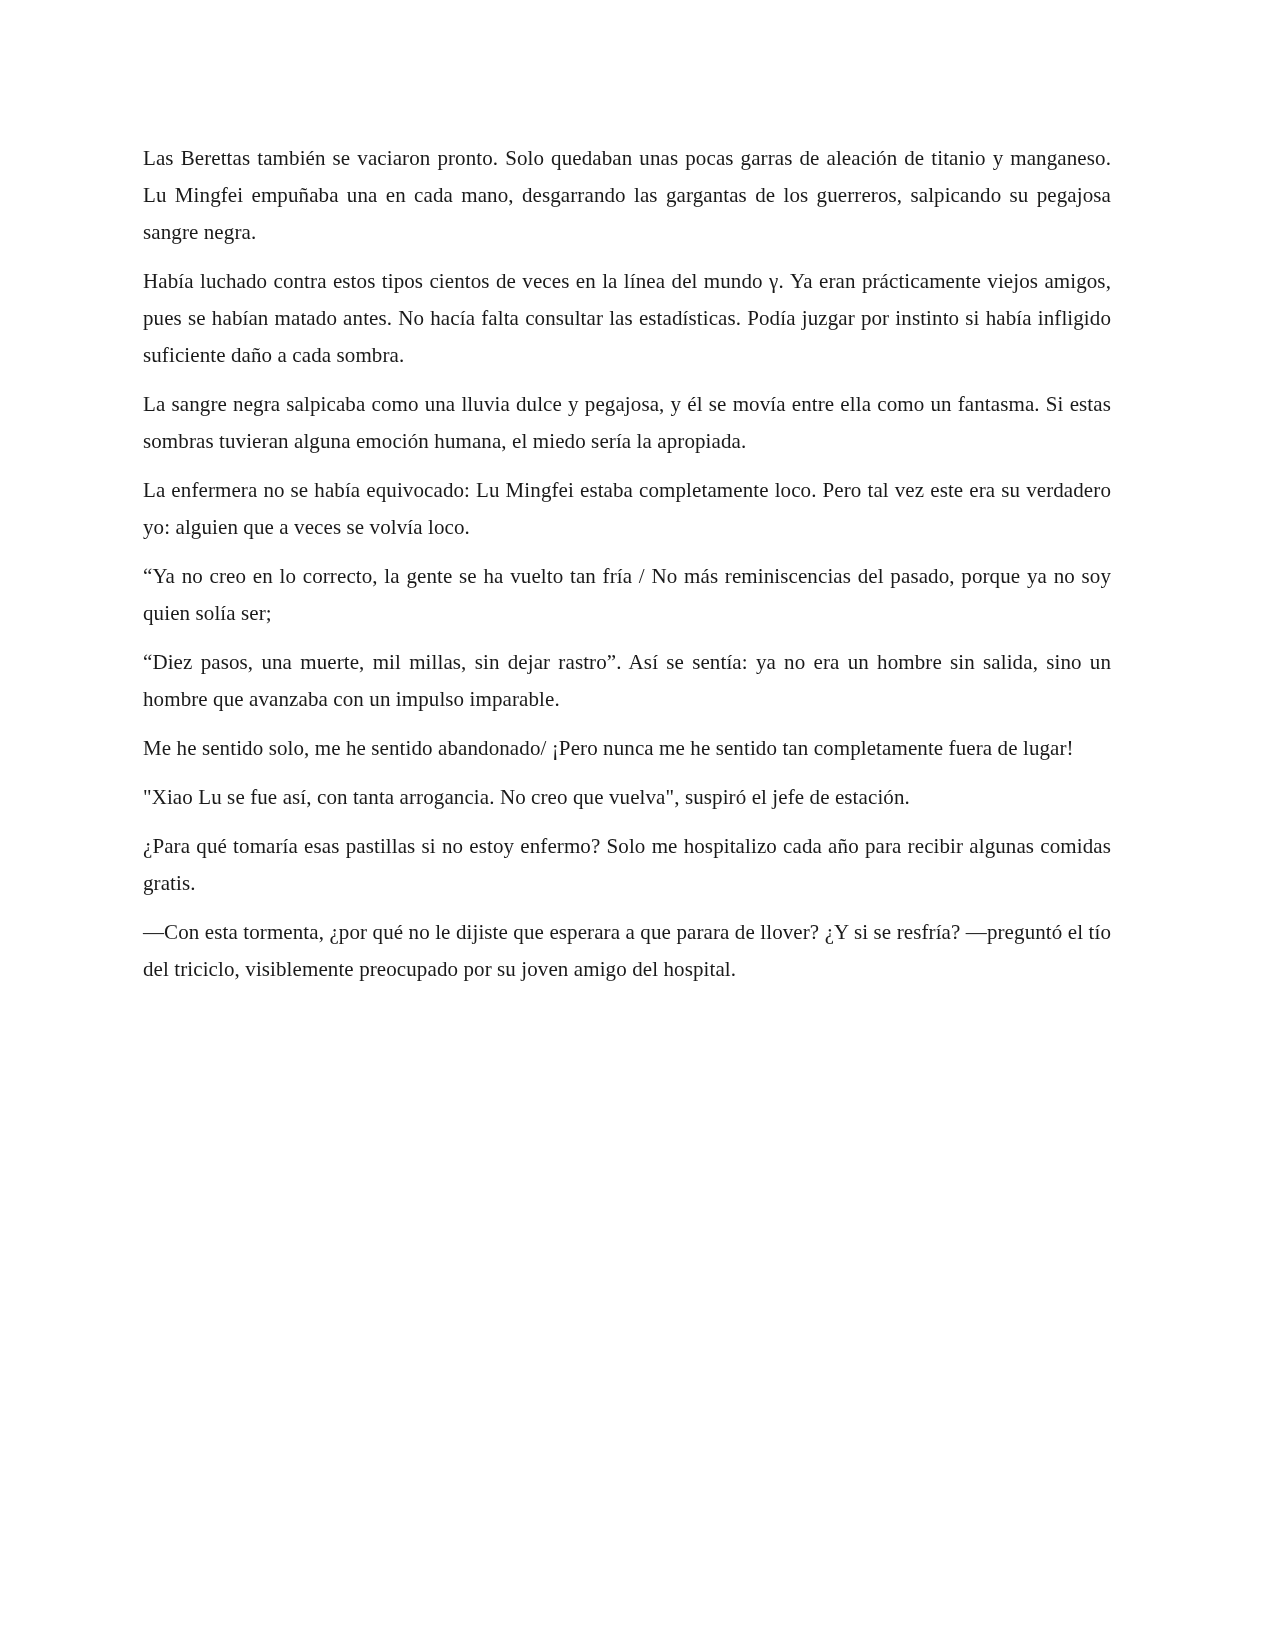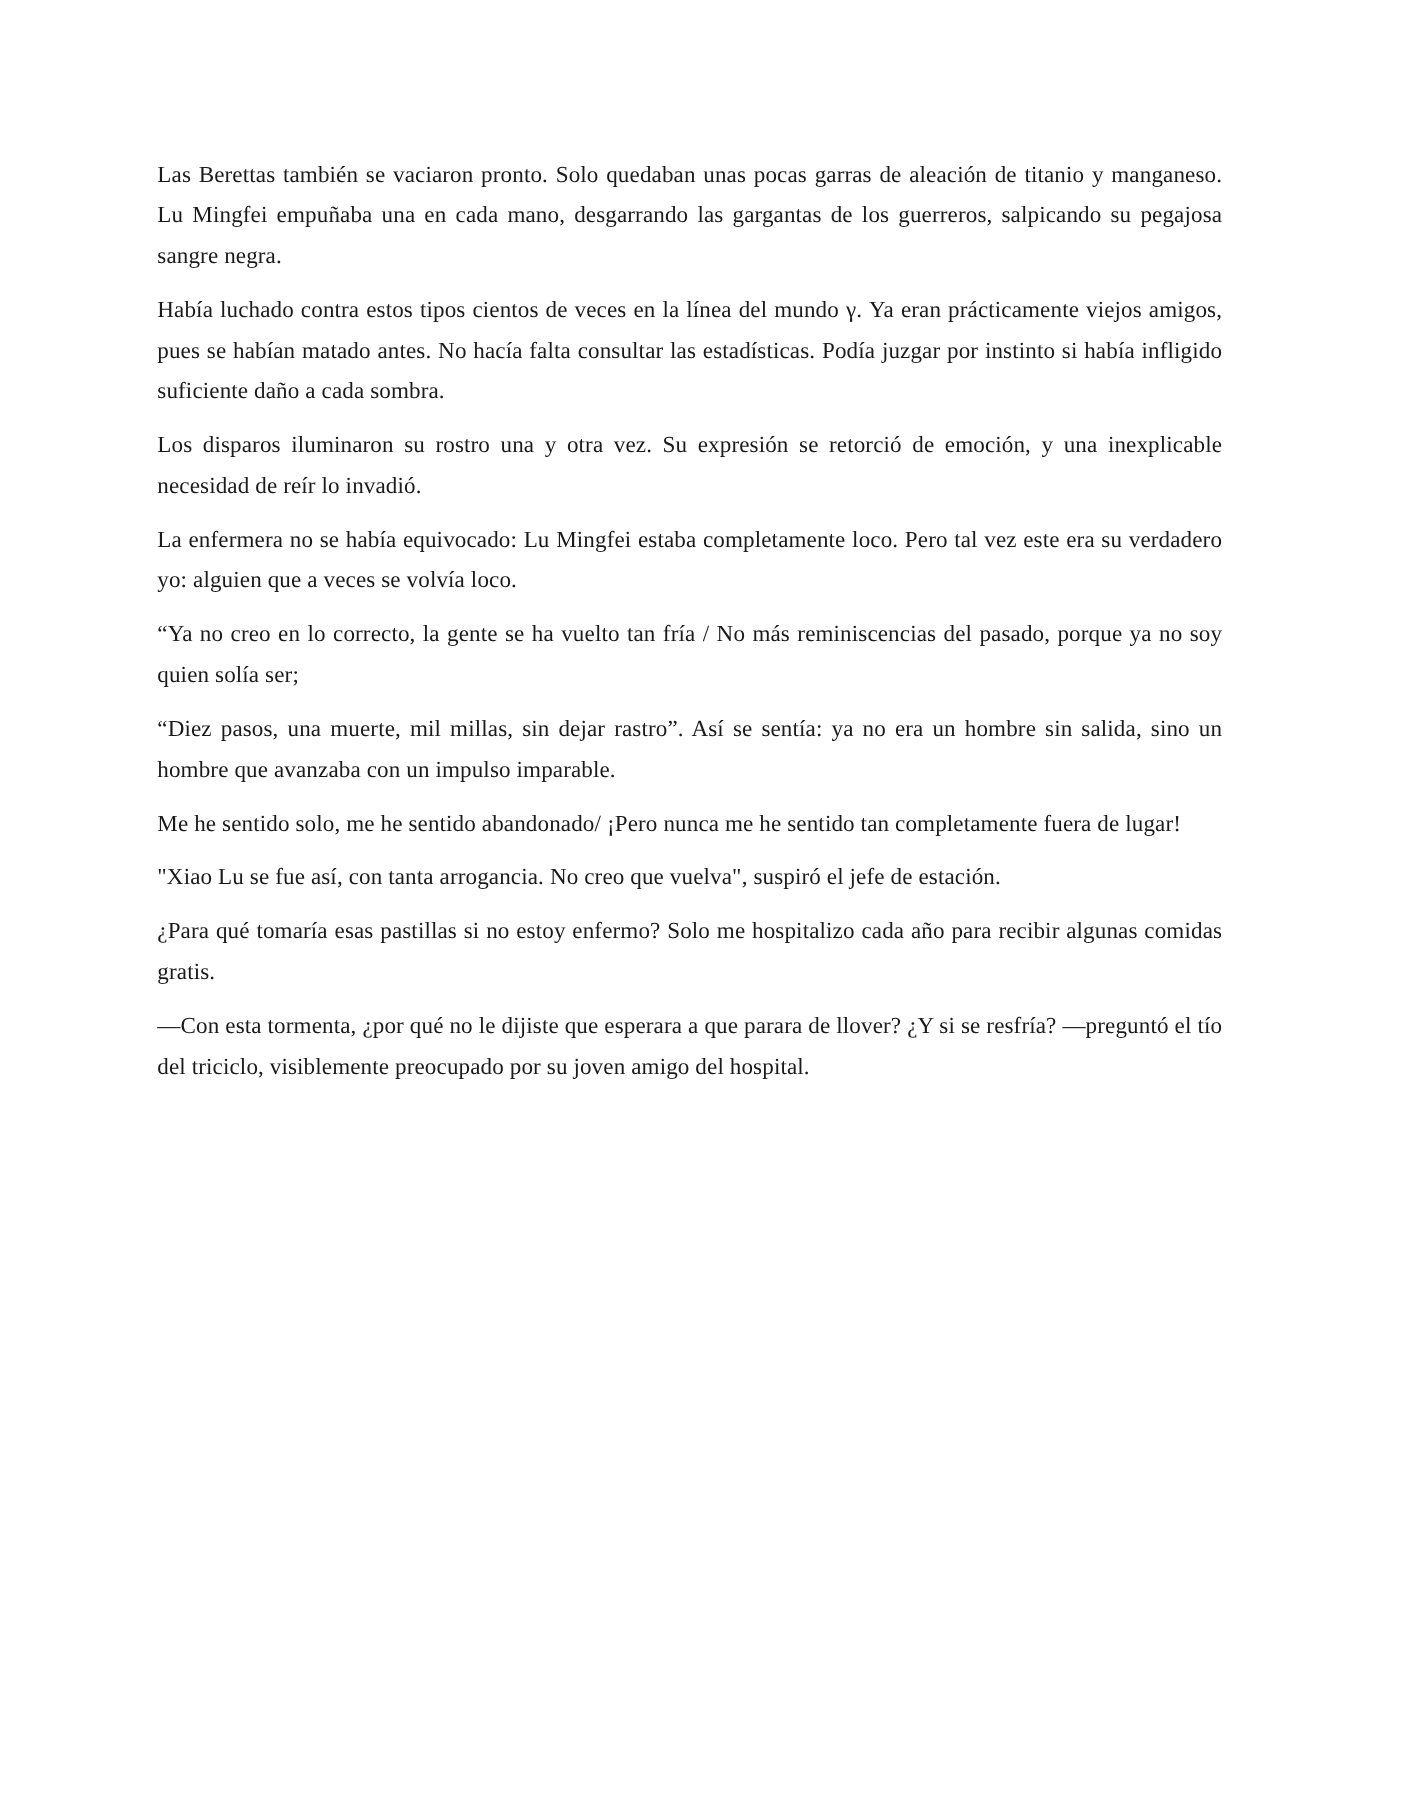--- a/index.html
+++ b/index.html
@@ -40,21 +40,21 @@
       color: #1a1a1a;
     }
   </style>
 </head>
 <body>
 
 <div class="page">
   <div class="text-block">
     <p>Las Berettas también se vaciaron pronto. Solo quedaban unas pocas garras de aleación de titanio y manganeso. Lu Mingfei empuñaba una en cada mano, desgarrando las gargantas de los guerreros, salpicando su pegajosa sangre negra.</p>
     <p>Había luchado contra estos tipos cientos de veces en la línea del mundo γ. Ya eran prácticamente viejos amigos, pues se habían matado antes. No hacía falta consultar las estadísticas. Podía juzgar por instinto si había infligido suficiente daño a cada sombra.</p>
-    <p>Los disparos iluminaron su rostro una y otra vez. Su expresión se retorció de emoción, y una inexplicable necesidad de reír lo invadió.</p>
+    <p>La sangre negra salpicaba como una lluvia dulce y pegajosa, y él se movía entre ella como un fantasma. Si estas sombras tuvieran alguna emoción humana, el miedo sería la apropiada.</p>
     <p>La enfermera no se había equivocado: Lu Mingfei estaba completamente loco. Pero tal vez este era su verdadero yo: alguien que a veces se volvía loco.</p>
     <p>“Ya no creo en lo correcto, la gente se ha vuelto tan fría / No más reminiscencias del pasado, porque ya no soy quien solía ser;</p>
     <p>“Diez pasos, una muerte, mil millas, sin dejar rastro”. Así se sentía: ya no era un hombre sin salida, sino un hombre que avanzaba con un impulso imparable.</p>
     <p>Me he sentido solo, me he sentido abandonado/ ¡Pero nunca me he sentido tan completamente fuera de lugar!</p>
     <p>"Xiao Lu se fue así, con tanta arrogancia. No creo que vuelva", suspiró el jefe de estación.</p>
     <p>¿Para qué tomaría esas pastillas si no estoy enfermo? Solo me hospitalizo cada año para recibir algunas comidas gratis.</p>
     <p>—Con esta tormenta, ¿por qué no le dijiste que esperara a que parara de llover? ¿Y si se resfría? —preguntó el tío del triciclo, visiblemente preocupado por su joven amigo del hospital.</p>
   </div>
   <div class="page-number">580</div>
 </div>

